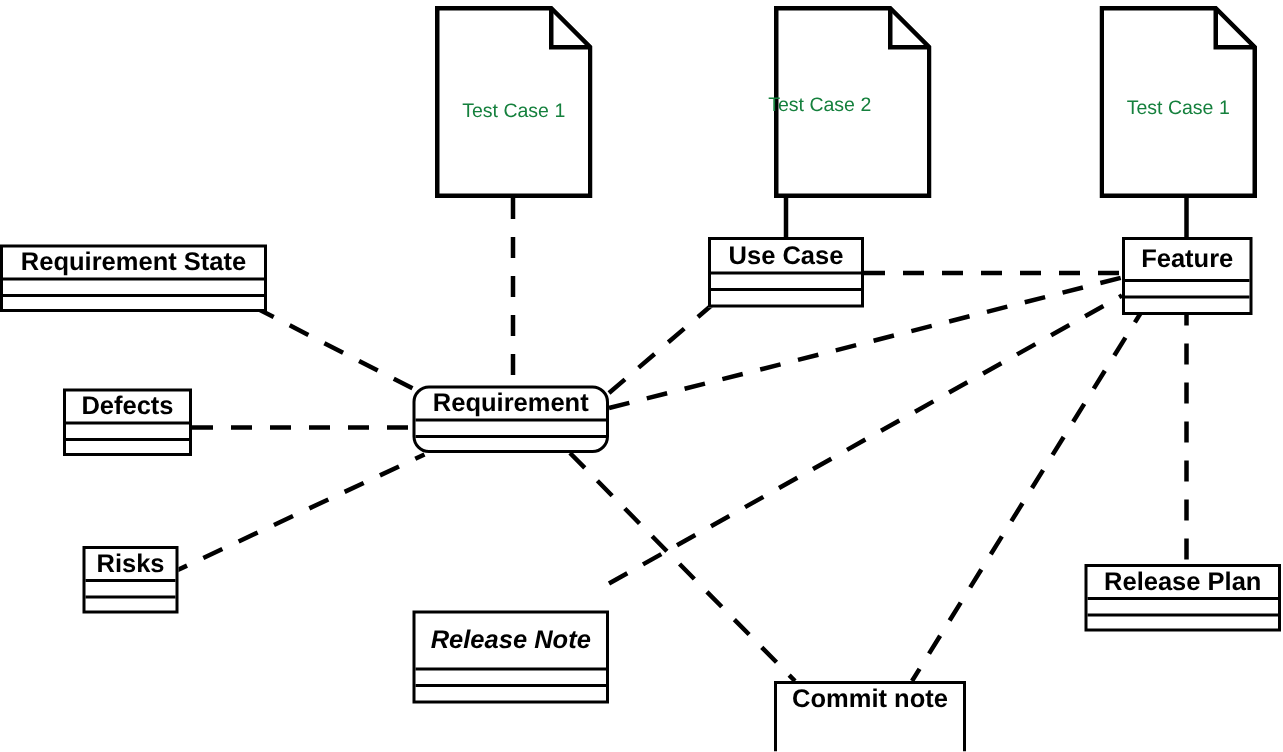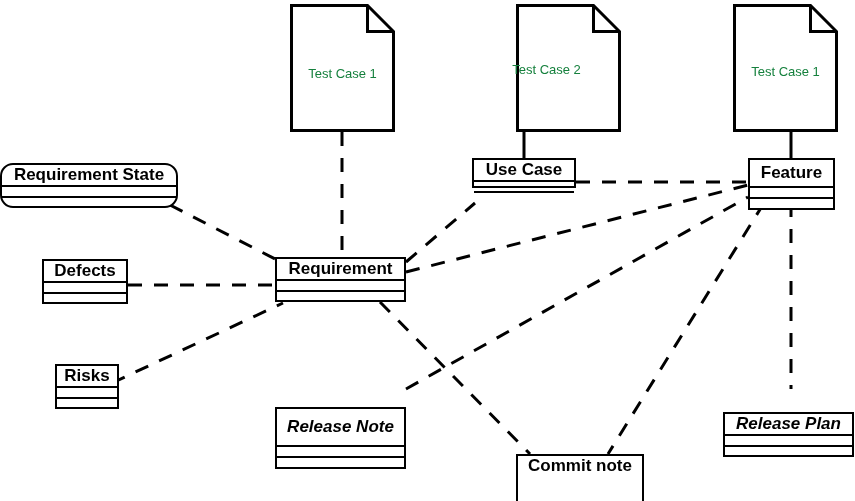--- a/index.html
+++ b/index.html
@@ -105,56 +105,56 @@
         </svg>
         <div class="note-label" style="top: 58px;">Test Case 2</div>
       </div>
       <div class="uml-note" style="left: 733px; top: 4px; width: 105px; height: 128px;">
         <svg width="105" height="128" viewBox="0 0 105 128">
           <path d="M1.5,1.5 L77.5,1.5 L103.5,27.5 L103.5,126.5 L1.5,126.5 Z" fill="#ffffff" stroke="#000000" stroke-width="3"></path>
           <path d="M77.5,1.5 L77.5,27.5 L103.5,27.5" fill="none" stroke="#000000" stroke-width="3"></path>
         </svg>
         <div class="note-label" style="top: 60px;">Test Case 1</div>
       </div>
-      <div class="uml-class" style="left: 0px; top: 163px; width: 178px; height: 45px; border-radius: 13px;">
+      <div class="uml-class" style="left: 0px; top: 163px; width: 178px; height: 45px;">
         <div class="name-compartment">Requirement State</div>
         <div class="attr-compartment"></div>
         <div class="op-compartment"></div>
       </div>
-      <div class="uml-class" style="left: 472px; top: 158px; width: 104px; height: 30px;">
+      <div class="uml-class" style="left: 472px; top: 158px; width: 104px; height: 47px;">
         <div class="name-compartment">Use Case</div>
         <div class="attr-compartment"></div>
         <div class="op-compartment"></div>
       </div>
       <div class="uml-class" style="left: 748px; top: 158px; width: 87px; height: 52px;">
         <div class="name-compartment">Feature</div>
         <div class="attr-compartment"></div>
         <div class="op-compartment"></div>
       </div>
       <div class="uml-class" style="left: 42px; top: 259px; width: 86px; height: 45px;">
         <div class="name-compartment">Defects</div>
         <div class="attr-compartment"></div>
         <div class="op-compartment"></div>
       </div>
-      <div class="uml-class" style="left: 275px; top: 257px; width: 131px; height: 45px;">
+      <div class="uml-class" style="left: 275px; top: 257px; width: 131px; height: 45px; border-radius: 11px;">
         <div class="name-compartment">Requirement</div>
         <div class="attr-compartment"></div>
         <div class="op-compartment"></div>
       </div>
       <div class="uml-class" style="left: 55px; top: 364px; width: 64px; height: 45px; justify-content: space-between;">
         <div class="name-compartment">Risks</div>
         <div class="attr-compartment"></div>
         <div class="op-compartment"></div>
       </div>
       <div class="uml-class" style="left: 275px; top: 407px; width: 131px; height: 62px; font-style: italic;">
         <div class="name-compartment">Release Note</div>
         <div class="attr-compartment"></div>
         <div class="op-compartment"></div>
       </div>
-      <div class="uml-class" style="left: 723px; top: 412px; width: 131px; height: 45px; font-style: italic;">
+      <div class="uml-class" style="left: 723px; top: 376px; width: 131px; height: 45px;">
         <div class="name-compartment">Release Plan</div>
         <div class="attr-compartment"></div>
         <div class="op-compartment"></div>
       </div>
       <div class="uml-class" style="left: 516px; top: 454px; width: 128px; height: 54px; gap: 40px;">
         <div class="name-compartment">Commit note</div>
         <div class="attr-compartment"></div>
         <div class="op-compartment"></div>
       </div>
     </div>

